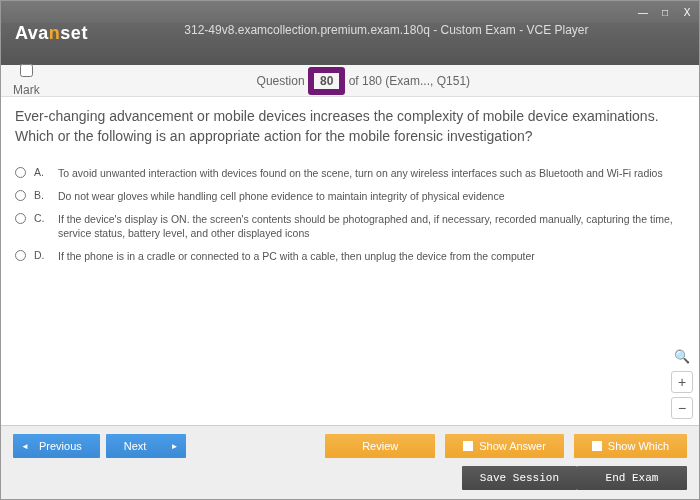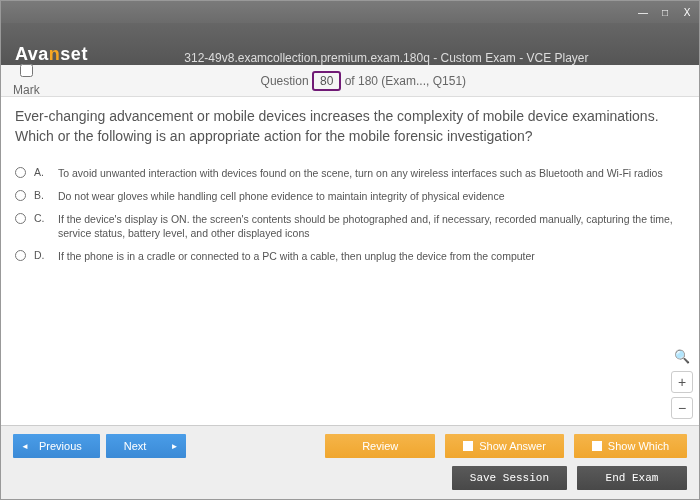--- a/index.html
+++ b/index.html
@@ -1,39 +1,39 @@
 <!DOCTYPE html>
 <html><head>
   <meta charset="utf-8">
   <style>
     * { margin: 0; padding: 0; box-sizing: border-box; font-family: Arial, sans-serif; }
     body { width: 700px; height: 500px; background: #f0f0f0; overflow: hidden; border: 1px solid #999; }
     .titlebar { height: 22px; background: linear-gradient(#7a7a7a, #6b6b6b); display: flex; align-items: center; justify-content: flex-end; padding: 0 4px; gap: 6px; }
     .tb-btn { width: 16px; height: 14px; display: flex; align-items: center; justify-content: center; color: #fff; font-size: 10px; cursor: pointer; }
-    .header { height: 42px; background: linear-gradient(#666, #555); display: flex; align-items: flex-end; padding: 0 14px; color: #fff; }
+    .header { height: 42px; background: linear-gradient(#666, #555); display: flex; align-items: flex-start; padding: 0 14px; color: #fff; }
     .logo { font-size: 18px; font-weight: bold; letter-spacing: 0.5px; }
     .logo .orange { color: #f5a623; }
     .title { flex: 1; text-align: center; font-size: 12px; color: #ddd; }
     .qbar { height: 32px; background: #f5f5f5; border-bottom: 1px solid #ddd; display: flex; align-items: center; padding: 0 12px; color: #666; font-size: 12px; }
     .mark-wrap { display: flex; align-items: center; gap: 6px; flex-direction: column; }
     .mark-check { width: 13px; height: 13px; }
     .qcenter { flex: 1; text-align: center; }
-    .qnum-box { display: inline-block; border: 2px solid #701a75; border-radius: 3px; padding: 1px 6px; color: #555; font-weight: normal; }
+    .qnum-box { display: inline-block; border: 6px solid #701a75; border-radius: 3px; padding: 1px 6px; color: #555; font-weight: bold; }
     .content { height: 328px; background: #fff; padding: 10px 14px; position: relative; overflow: hidden; }
     .qtext { font-size: 14px; color: #555; line-height: 1.4; margin-bottom: 20px; }
     .options { margin-top: 6px; }
     .option { display: flex; gap: 8px; margin-bottom: 8px; }
     .radio { width: 11px; height: 11px; margin-top: 1px; }
     .opt-letter { font-size: 10.5px; color: #555; width: 16px; }
     .opt-text { font-size: 10.5px; color: #555; line-height: 1.4; flex: 1; }
     .zoom { position: absolute; right: 6px; bottom: 6px; display: flex; flex-direction: column; gap: 4px; align-items: center; }
     .zoom-btn { width: 22px; height: 22px; border: 1px solid #ccc; background: #fff; border-radius: 3px; display: flex; align-items: center; justify-content: center; font-size: 14px; color: #555; cursor: pointer; }
     .zoom-search { font-size: 13px; color: #aaa; cursor: pointer; margin-bottom: 3px; }
     .footer { height: 74px; background: #eee; border-top: 1px solid #ccc; padding: 8px 12px; display: flex; flex-direction: column; gap: 8px; }
-    .row { display: flex; gap: 10px; align-items: center; }
+    .row { display: flex; align-items: center; }
     .row1 { justify-content: space-between; }
     .row2 { justify-content: flex-end; }
     .btn { height: 24px; display: flex; align-items: center; justify-content: center; font-size: 11px; color: #fff; cursor: pointer; border-radius: 1px; padding: 0 18px; }
     .btn-blue { background: linear-gradient(#4a9de8, #3b8ad6); }
     .btn-blue.prev { padding-left: 26px; position: relative; }
     .btn-blue.next { padding-right: 40px; position: relative; }
     .btn-blue.prev::before { content: "◄"; position: absolute; left: 8px; font-size: 8px; }
     .btn-blue.next::after { content: "►"; position: absolute; right: 8px; font-size: 8px; }
     .btn-orange { background: linear-gradient(#f5b54a, #f0a62e); min-width: 110px; }
     .btn-dark { background: linear-gradient(#5a5a5a, #484848); min-width: 110px; font-family: Liberation Mono, monospace; }

